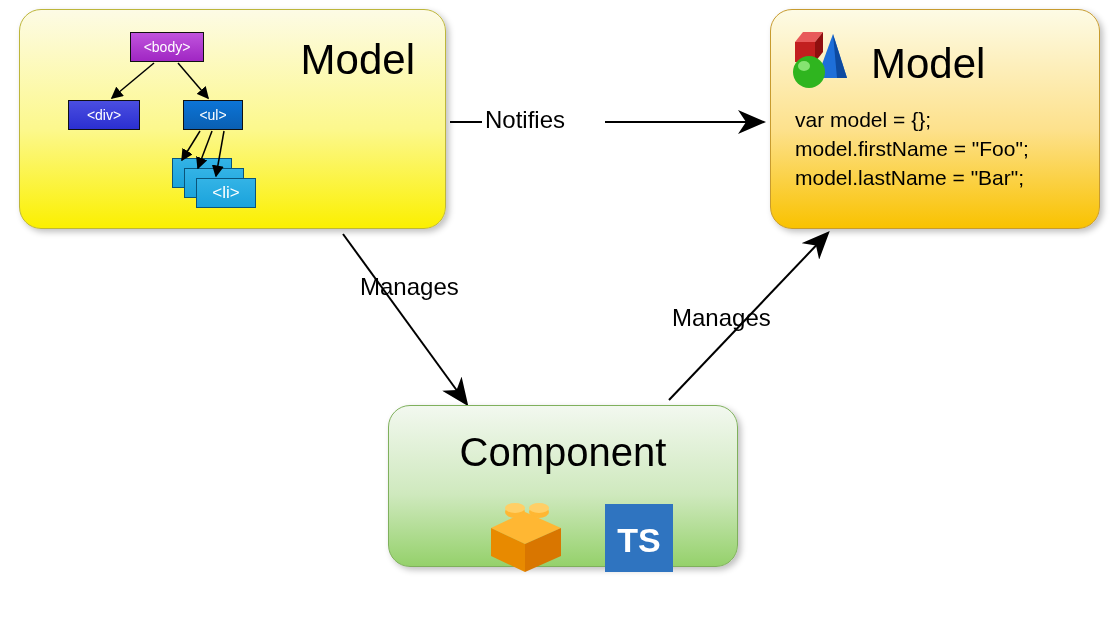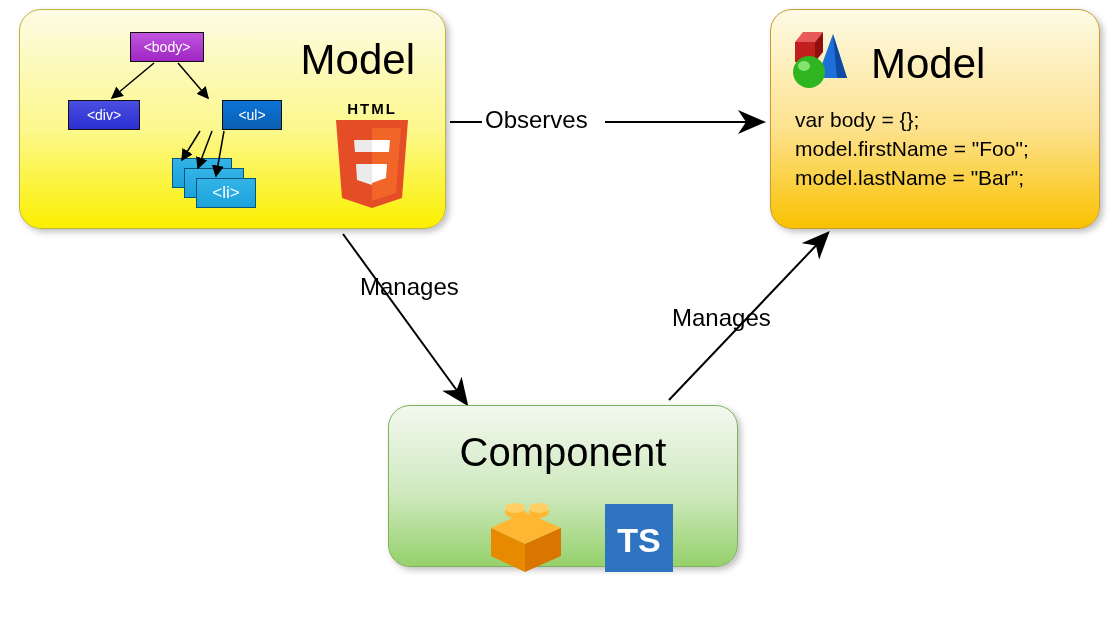--- a/index.html
+++ b/index.html
@@ -71,21 +71,20 @@
     left: 110px; top: 22px; width: 74px; height: 30px;
     background: linear-gradient(to bottom, #c054dd, #a026c3);
   }
   .div-node {
     left: 48px; top: 90px; width: 72px; height: 30px;
     background: linear-gradient(to bottom, #4a4ee0, #2b2fd0);
   }
   .ul-node {
     left: 163px; top: 90px; width: 60px; height: 30px;
     background: linear-gradient(to bottom, #0c74d6, #0a5fb3);
-    margin-left: 39px;
   }
   .li-wrap {
     position: absolute;
     left: 152px; top: 148px; width: 88px; height: 54px;
   }
   .li-card {
     position: absolute;
     width: 60px; height: 30px;
     border: 1px solid #0a547a;
     background: linear-gradient(to bottom, #33b3e6, #1aa3db);
@@ -142,29 +141,20 @@
         <path d="M0,0 L8,4 L0,8 Z" fill="#000"></path>
       </marker>
     </defs>
     <line x1="134" y1="53" x2="92" y2="88" stroke="#000" stroke-width="1.5" marker-end="url(#smarrow)"></line>
     <line x1="158" y1="53" x2="188" y2="88" stroke="#000" stroke-width="1.5" marker-end="url(#smarrow)"></line>
     <line x1="180" y1="121" x2="162" y2="150" stroke="#000" stroke-width="1.5" marker-end="url(#smarrow)"></line>
     <line x1="192" y1="121" x2="178" y2="158" stroke="#000" stroke-width="1.5" marker-end="url(#smarrow)"></line>
     <line x1="204" y1="121" x2="196" y2="166" stroke="#000" stroke-width="1.5" marker-end="url(#smarrow)"></line>
   </svg>
 
-  <div style="position:absolute; left:306px; top:88px;">
-    <svg width="92" height="120" viewBox="0 0 92 120">
-      <text x="46" y="16" text-anchor="middle" font-family="Arial" font-size="15" font-weight="bold" fill="#000" letter-spacing="2">HTML</text>
-      <path d="M10 22 L82 22 L76 100 L46 110 L16 100 Z" fill="#e44d26"></path>
-      <path d="M46 30 L46 103 L70 95 L75 30 Z" fill="#f16529"></path>
-      <path d="M46 42 L28 42 L29 54 L46 54 Z M46 66 L30 66 L31 82 L46 87 Z" fill="#ebebeb"></path>
-      <path d="M46 42 L64 42 L63 54 L46 54 Z M46 66 L61 66 L60 80 L46 85 Z" fill="#fff"></path>
-    </svg>
-  </div>
 </div>
 
 <div class="box model-box">
   <div class="title model-title">Model</div>
 
   <div style="position:absolute; left:16px; top:14px;">
     <svg width="72" height="72" viewBox="0 0 72 72">
 
       <g>
         <polygon points="8,18 28,18 28,38 8,38" fill="#c21f1f"></polygon>
@@ -174,21 +164,21 @@
 
       <polygon points="46,10 60,54 30,54" fill="#1e6fd9"></polygon>
       <polygon points="46,10 60,54 50,54" fill="#0d4aa0"></polygon>
 
       <circle cx="22" cy="48" r="16" fill="#2fb51f"></circle>
       <ellipse cx="17" cy="42" rx="6" ry="5" fill="#8fe87a" opacity="0.9"></ellipse>
     </svg>
   </div>
 
   <div class="code">
-    <div>var body = {};</div>
+    <div>var model = {};</div>
     <div>model.firstName = "Foo";</div>
     <div>model.lastName = "Bar";</div>
   </div>
 </div>
 
 <div class="box component-box">
   <div class="title component-title">Component</div>
   <div class="icons-row component-icons">
 
     <span>
@@ -205,15 +195,15 @@
 
     <span>
       <svg width="68" height="68" viewBox="0 0 68 68">
         <rect x="0" y="0" width="68" height="68" fill="#2f74c0"></rect>
         <text x="34" y="48" text-anchor="middle" font-family="Arial" font-weight="bold" font-size="34" fill="#fff">TS</text>
       </svg>
     </span>
   </div>
 </div>
 
-<div class="edge-label observes">Observes</div>
+<div class="edge-label observes">Notifies</div>
 <div class="edge-label notifies">Manages</div>
 <div class="edge-label manages">Manages</div>
 
 </body></html>

